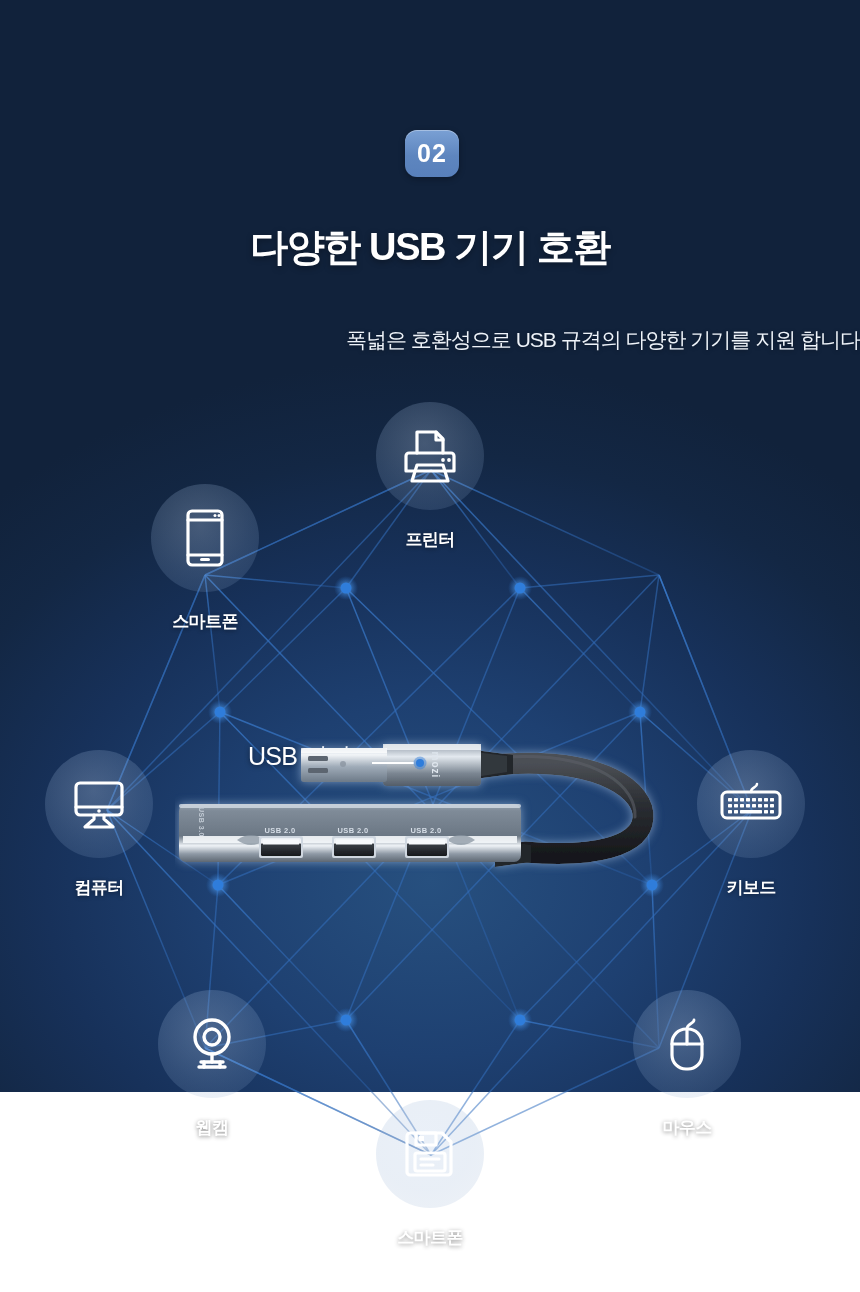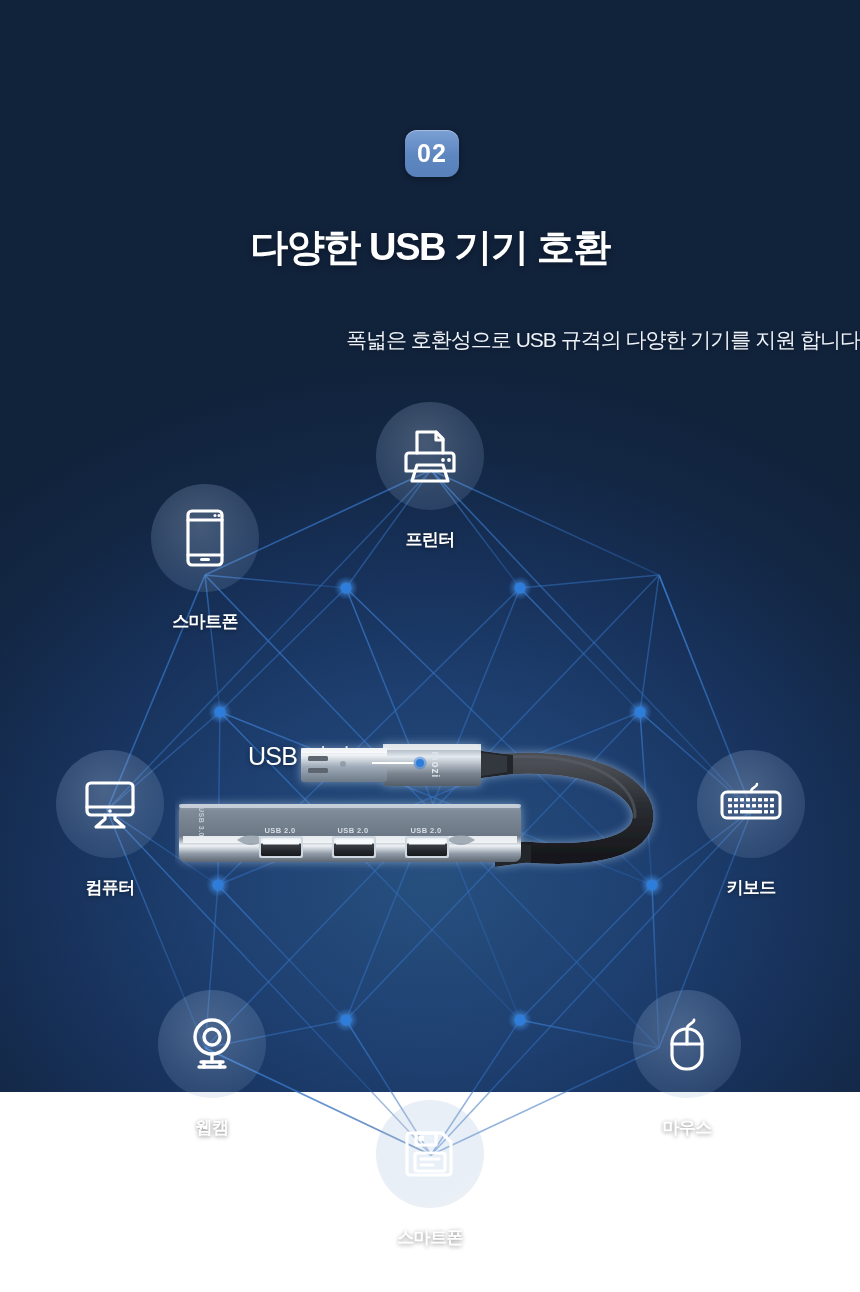--- a/index.html
+++ b/index.html
@@ -189,21 +189,21 @@
         <path d="M16 15h34M16 50h34"></path>
         <circle cx="43" cy="10.5" r="1.5" fill="#ffffff" stroke="none"></circle>
         <circle cx="47" cy="10.5" r="1.5" fill="#ffffff" stroke="none"></circle>
         <rect x="28" y="53" width="10" height="3" rx="1.5" fill="#ffffff" stroke="none"></rect>
       </svg>
     </div>
     <div class="lbl">스마트폰</div>
   </div>
 
 
-  <div class="node" style="left:35px; top:750px;">
+  <div class="node" style="left:24px; top:750px;">
     <div class="disc">
       <svg width="66" height="66" viewBox="0 0 66 66" fill="none" stroke="#ffffff" stroke-width="3.2" stroke-linejoin="round" stroke-linecap="round">
         <rect x="10" y="12" width="46" height="32" rx="4"></rect>
         <path d="M10 36h46"></path>
         <circle cx="33" cy="40" r="1.8" fill="#ffffff" stroke="none"></circle>
         <path d="M28 44v4l-9 8h28l-9-8v-4"></path>
       </svg>
     </div>
     <div class="lbl">컴퓨터</div>
   </div>

